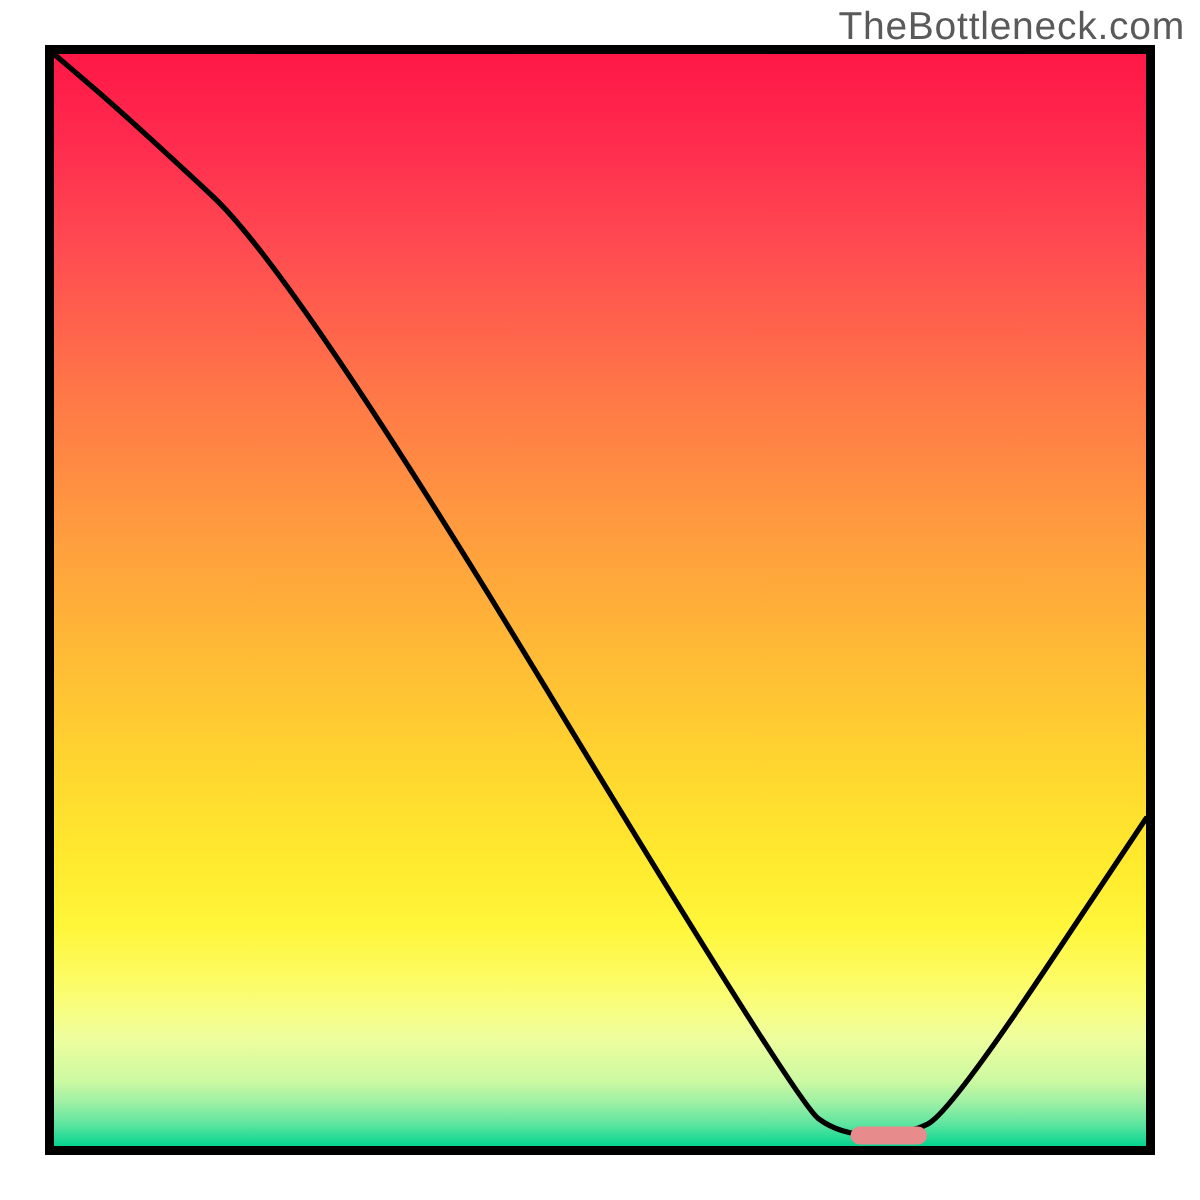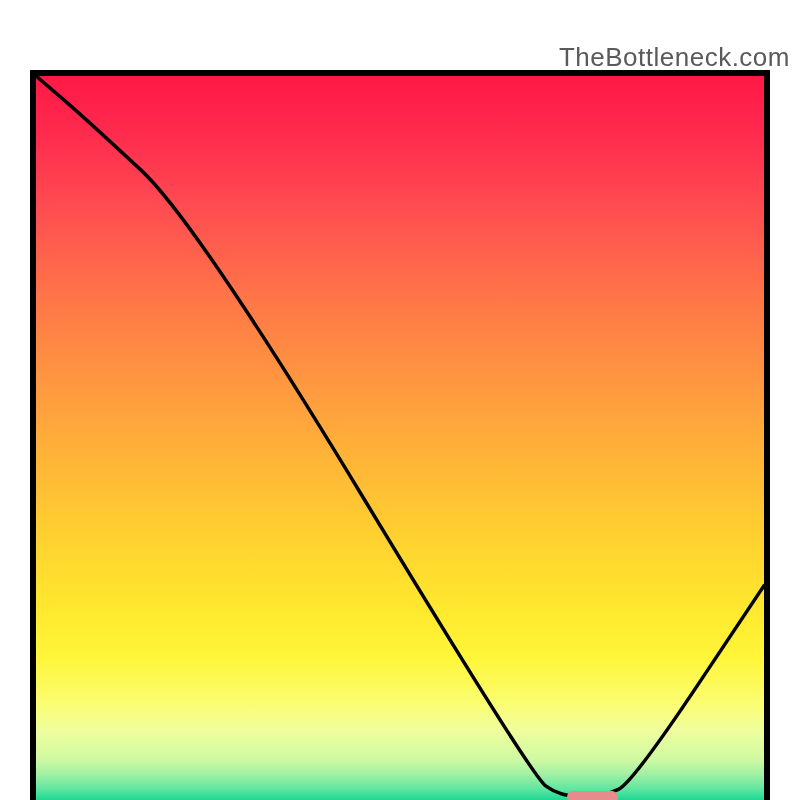--- a/index.html
+++ b/index.html
@@ -9,21 +9,20 @@
     height: 800px;
     overflow: hidden;
     background: #ffffff;
     font-family: Arial, Helvetica, sans-serif;
   }
   .frame {
     position: relative;
     width: 800px;
     height: 566px;
     box-sizing: border-box;
-    margin-top: 40px;
   }
   .watermark {
     position: absolute;
     top: 2px;
     right: 10px;
     font-size: 26px;
     font-weight: 500;
     color: #5a5a5a;
     letter-spacing: 0.5px;
     z-index: 10;

